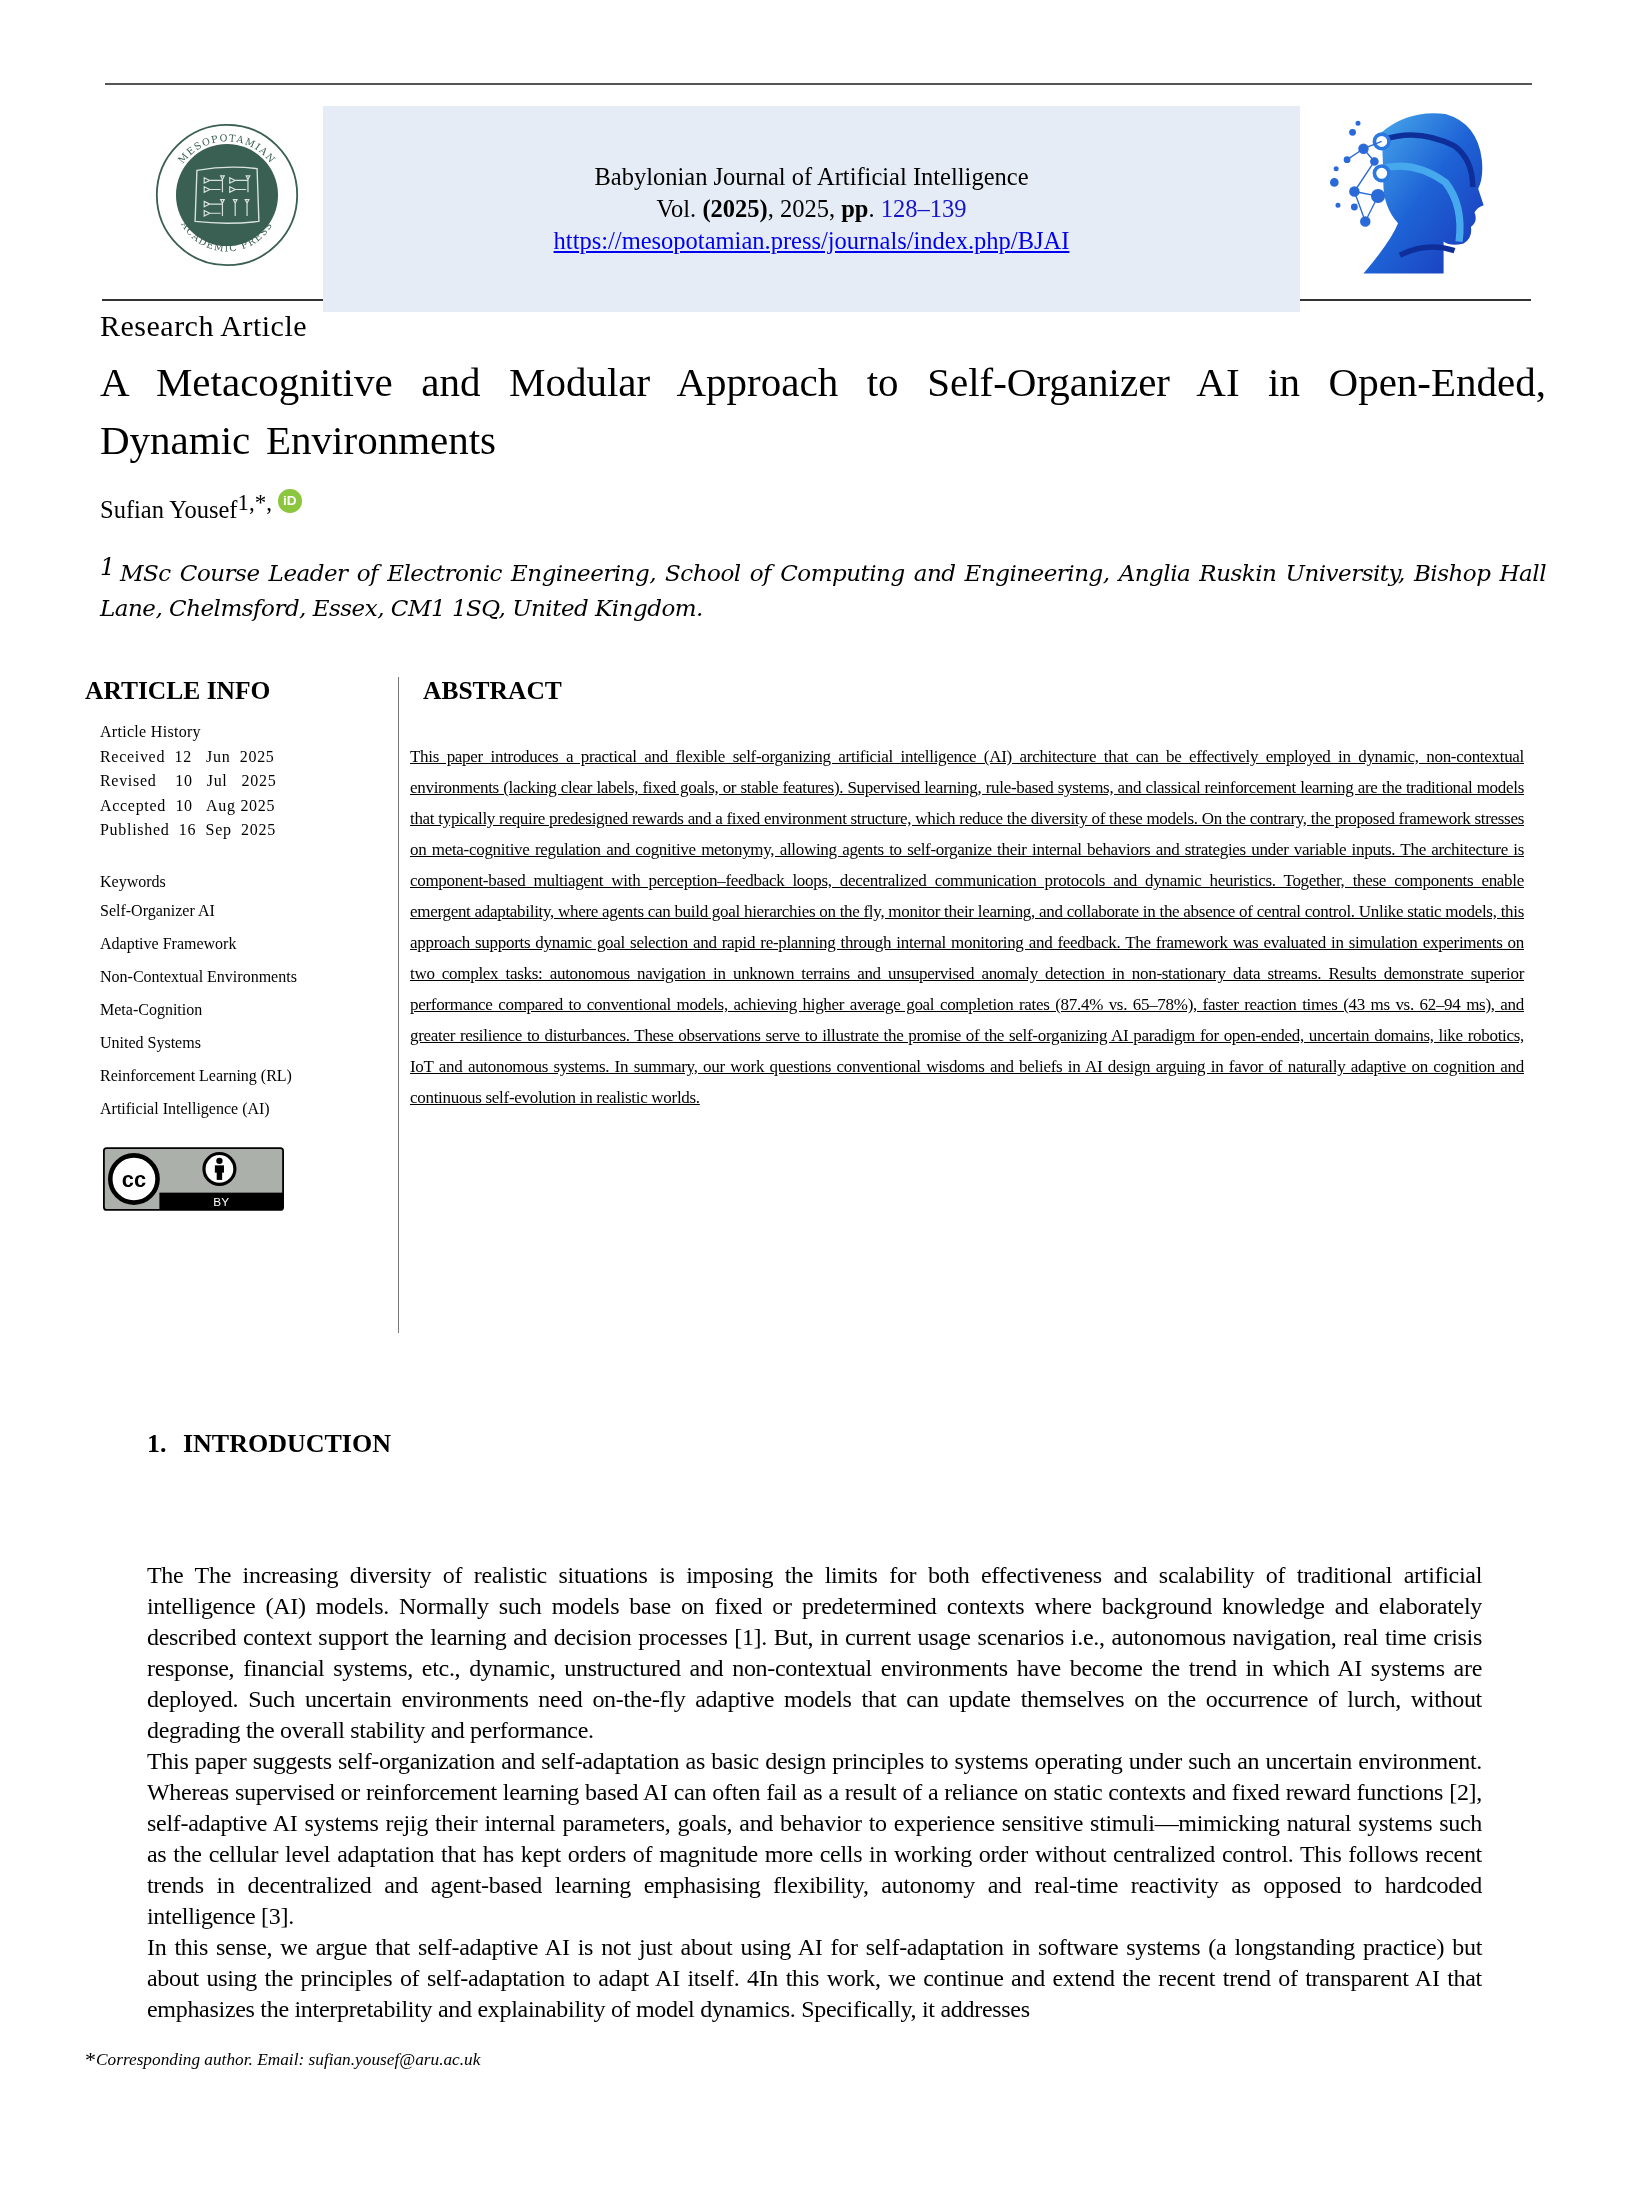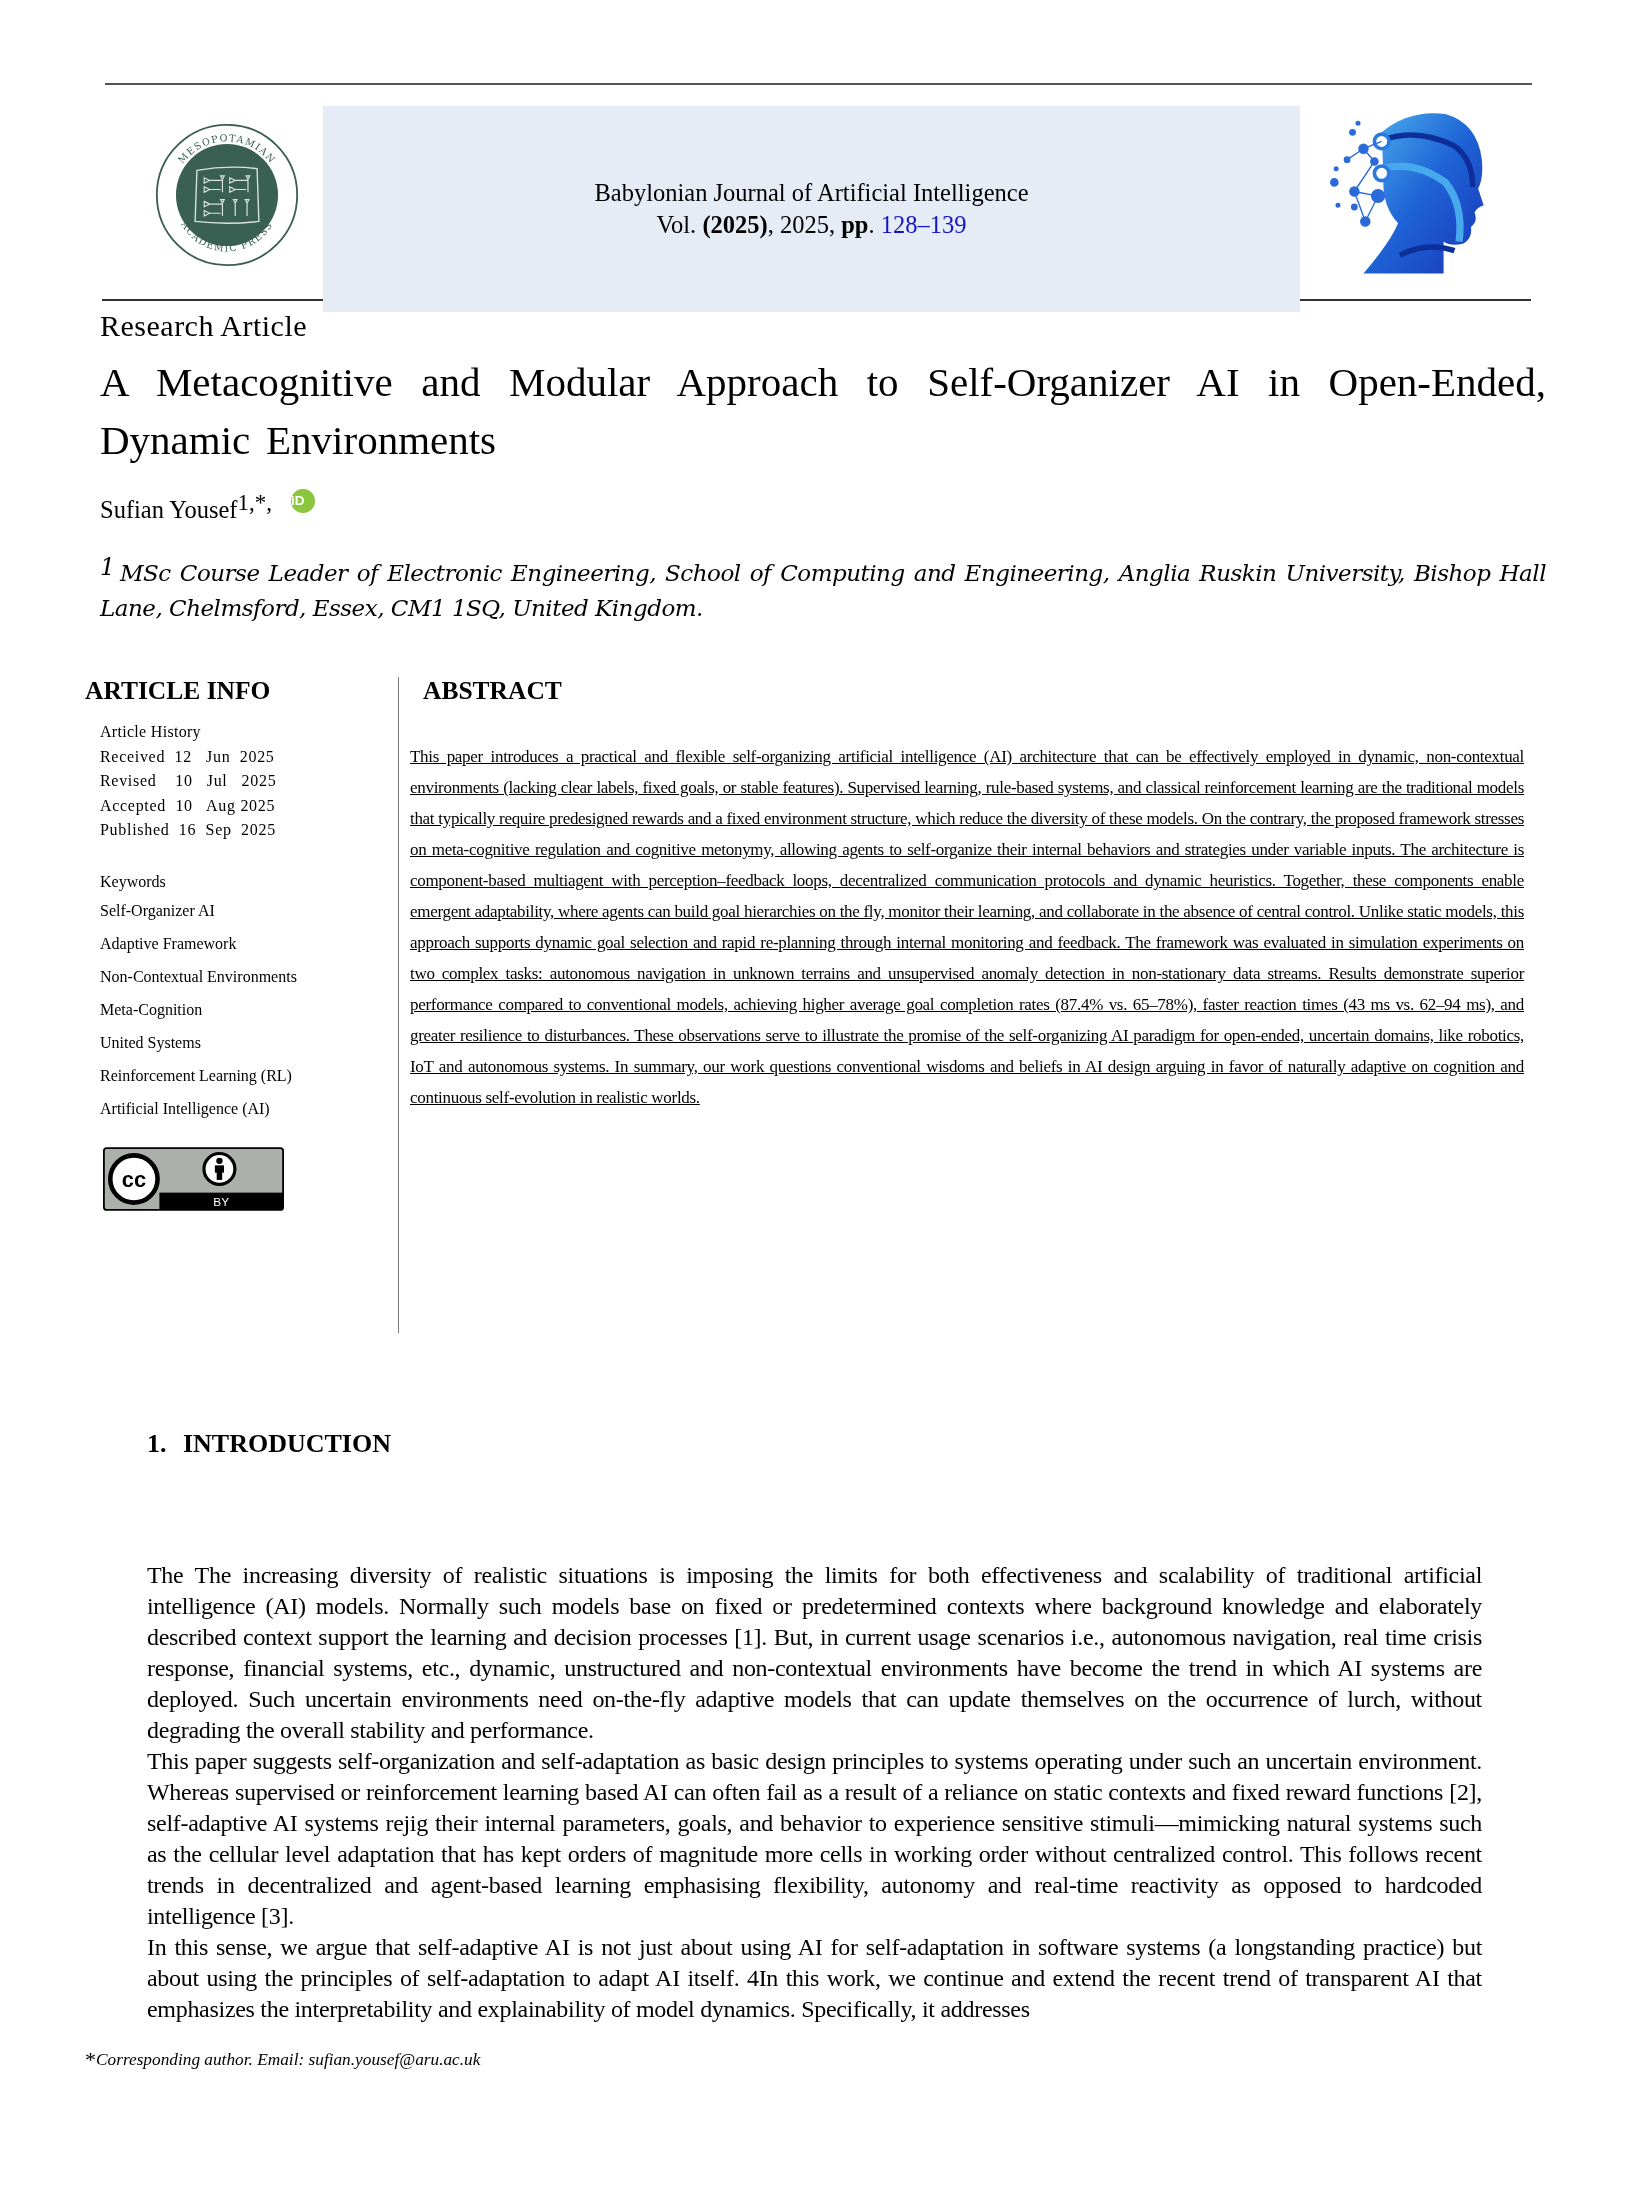--- a/index.html
+++ b/index.html
@@ -17,21 +17,21 @@
   .blue { color:#1515c8; }
   #logo-left { left:155px; top:123px; width:144px; height:144px; }
   #logo-right { left:1327px; top:105px; width:164px; height:173px; }
 
   #article-type { left:100px; top:309px; font-size:30px; letter-spacing:0.5px; }
   #title { left:100px; top:353px; width:1446px; font-size:41px; line-height:58px; text-align:justify; text-align-last:left; word-spacing:5.5px; }
   #author-line { left:100px; top:489px; font-size:24.5px; }
   #author-line sup { font-size:23px; vertical-align:8.2px; }
   .orcid { display:inline-block; width:23.6px; height:23.6px; border-radius:50%; background:#8cc63f;
            color:#fff; font-family:"Liberation Sans", sans-serif; font-weight:bold; font-size:13.6px;
-           line-height:23.6px; vertical-align:12.7px; margin-left:19px; }
+           line-height:23.6px; text-align:center; vertical-align:12.7px; margin-left:6px; }
   #affiliation { left:100px; top:550px; width:1446px; font-style:italic; font-size:23px; line-height:35px;
                  font-family:"DejaVu Serif", serif; letter-spacing:-0.5px; text-align:justify; text-align-last:left; }
   #affiliation sup { font-size:23.6px; font-style:italic; vertical-align:5.5px; margin-right:5.5px; }
 
   
   #info-heading { left:85px; top:676px; font-size:25.5px; font-weight:bold; }
   #info-col { left:100px; top:720px; width:291px; font-size:16px; }
   .hist-line { line-height:24.5px; letter-spacing:0.7px; white-space:pre; }
   .kw-title { margin-top:27px; line-height:24.5px; }
   .kw { line-height:33px; }
@@ -83,20 +83,21 @@
     </text>
     <text font-family="DejaVu Serif, serif" font-size="10.5" fill="#3a5f53" letter-spacing="1.5">
       <textPath href="#arcBot" startOffset="50%" text-anchor="middle">ACADEMIC PRESS</textPath>
     </text>
   </svg>
 </div>
 
 <div id="journal-box" class="abs">
   <div>Babylonian Journal of Artificial Intelligence</div>
   <div><span>Vol. </span><b>(2025)</b><span>, 2025, </span><b>pp</b><span>. </span><span class="blue">128–139</span></div>
+  <div><a>https://mesopotamian.press/journals/index.php/BJAI</a></div>
 </div>
 
 <div id="logo-right" class="abs">
   <svg width="164" height="173" viewBox="0 0 180 190">
     <defs>
       <linearGradient id="hg" x1="0" y1="0" x2="1" y2="1">
         <stop offset="0" stop-color="#4fb3ee"></stop>
         <stop offset="0.5" stop-color="#1e63d6"></stop>
         <stop offset="1" stop-color="#1a35b8"></stop>
       </linearGradient>

